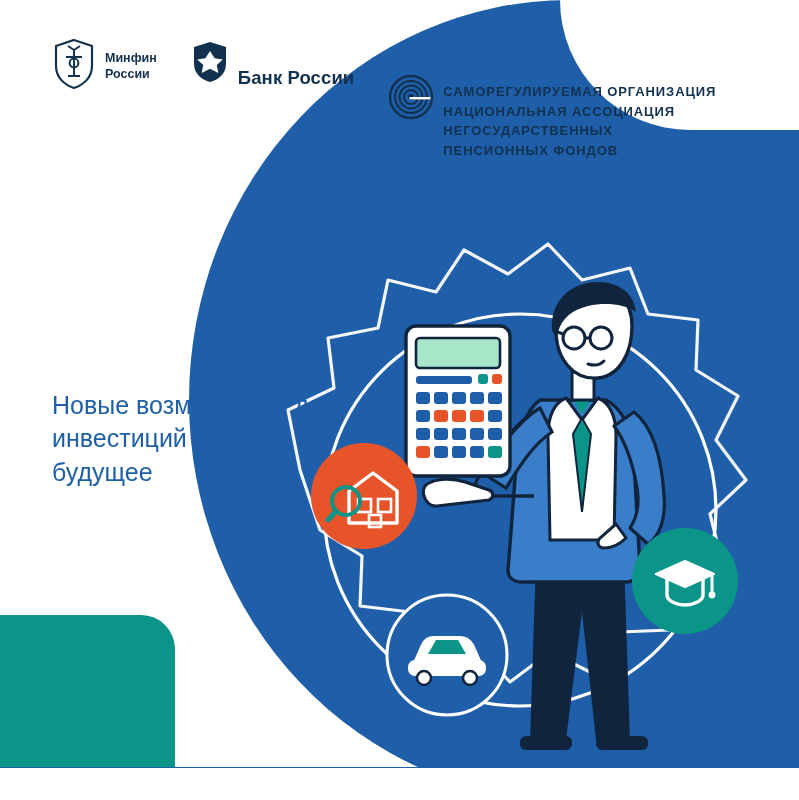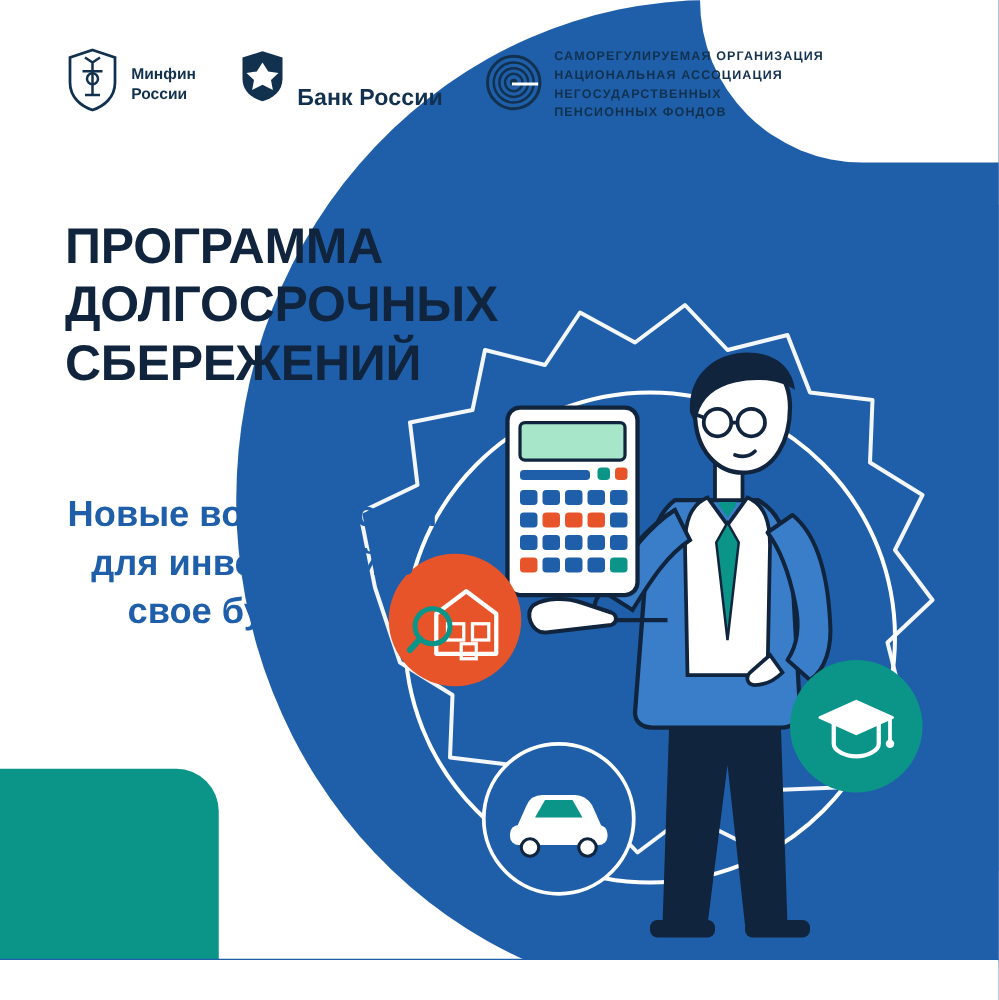--- a/index.html
+++ b/index.html
@@ -99,25 +99,26 @@
     flex: 0 0 auto;
   }
   .logo-text {
     color: #12314f;
     font-size: 12.5px;
     line-height: 1.28;
     font-weight: 600;
     white-space: pre-line;
   }
   .logo-text.tiny {
-    font-size: 10px;
+    font-size: 13px;
     letter-spacing: 0.9px;
     line-height: 1.5;
     font-weight: 700;
     color: #12314f;
+    margin-top: 44px;
   }
   .logo-text.big {
     font-size: 18.5px;
     font-weight: 700;
     letter-spacing: 0.1px;
     color: #12314f;
     margin-top: 28px;
   }
 
   
@@ -134,24 +135,23 @@
     letter-spacing: -0.2px;
     text-transform: uppercase;
   }
   .subhead {
     position: absolute;
     left: 52px;
     top: 364px;
     width: 300px;
     z-index: 7;
     color: #1f5fa9;
-    font-size: 29px;
-    font-weight: 700;
+    font-size: 25px;
+    font-weight: 400;
     line-height: 1.33;
-    text-align: center;
   }
 
   
   .illustration {
     position: absolute;
     left: 0;
     top: 0;
     width: 799px;
     height: 800px;
     z-index: 5;
@@ -231,21 +231,20 @@
         </svg>
       </span>
       <span class="logo-text tiny">САМОРЕГУЛИРУЕМАЯ ОРГАНИЗАЦИЯ
 НАЦИОНАЛЬНАЯ АССОЦИАЦИЯ
 НЕГОСУДАРСТВЕННЫХ
 ПЕНСИОННЫХ ФОНДОВ</span>
     </div>
 
   </div>
 
-  <h1 class="headline">ПРОГРАММА ДОЛГОСРОЧНЫХ СБЕРЕЖЕНИЙ</h1>
   <p class="subhead">Новые возможности для инвестиций в свое будущее</p>
 
   <svg class="illustration" viewBox="0 0 799 800">
 
     <g fill="none" stroke="#ffffff" stroke-width="3.2" stroke-linejoin="round">
       <path d="M300 470
                l-12 -60 46 -22 -6 -50 50 -10 10 -48 48 12 28 -42 44 24 40 -30 34 36 48 -12 18 46 50 6 -2 50 42 26 -22 44 30 40 -36 34 12 48 -46 18 -6 50 -50 2 -26 42 -44 -22 -40 30 -34 -36 -48 12 -18 -46 -50 -6 2 -50 -42 -26 z" opacity="0.95"></path>
       <circle cx="520" cy="510" r="196"></circle>
     </g>
 

